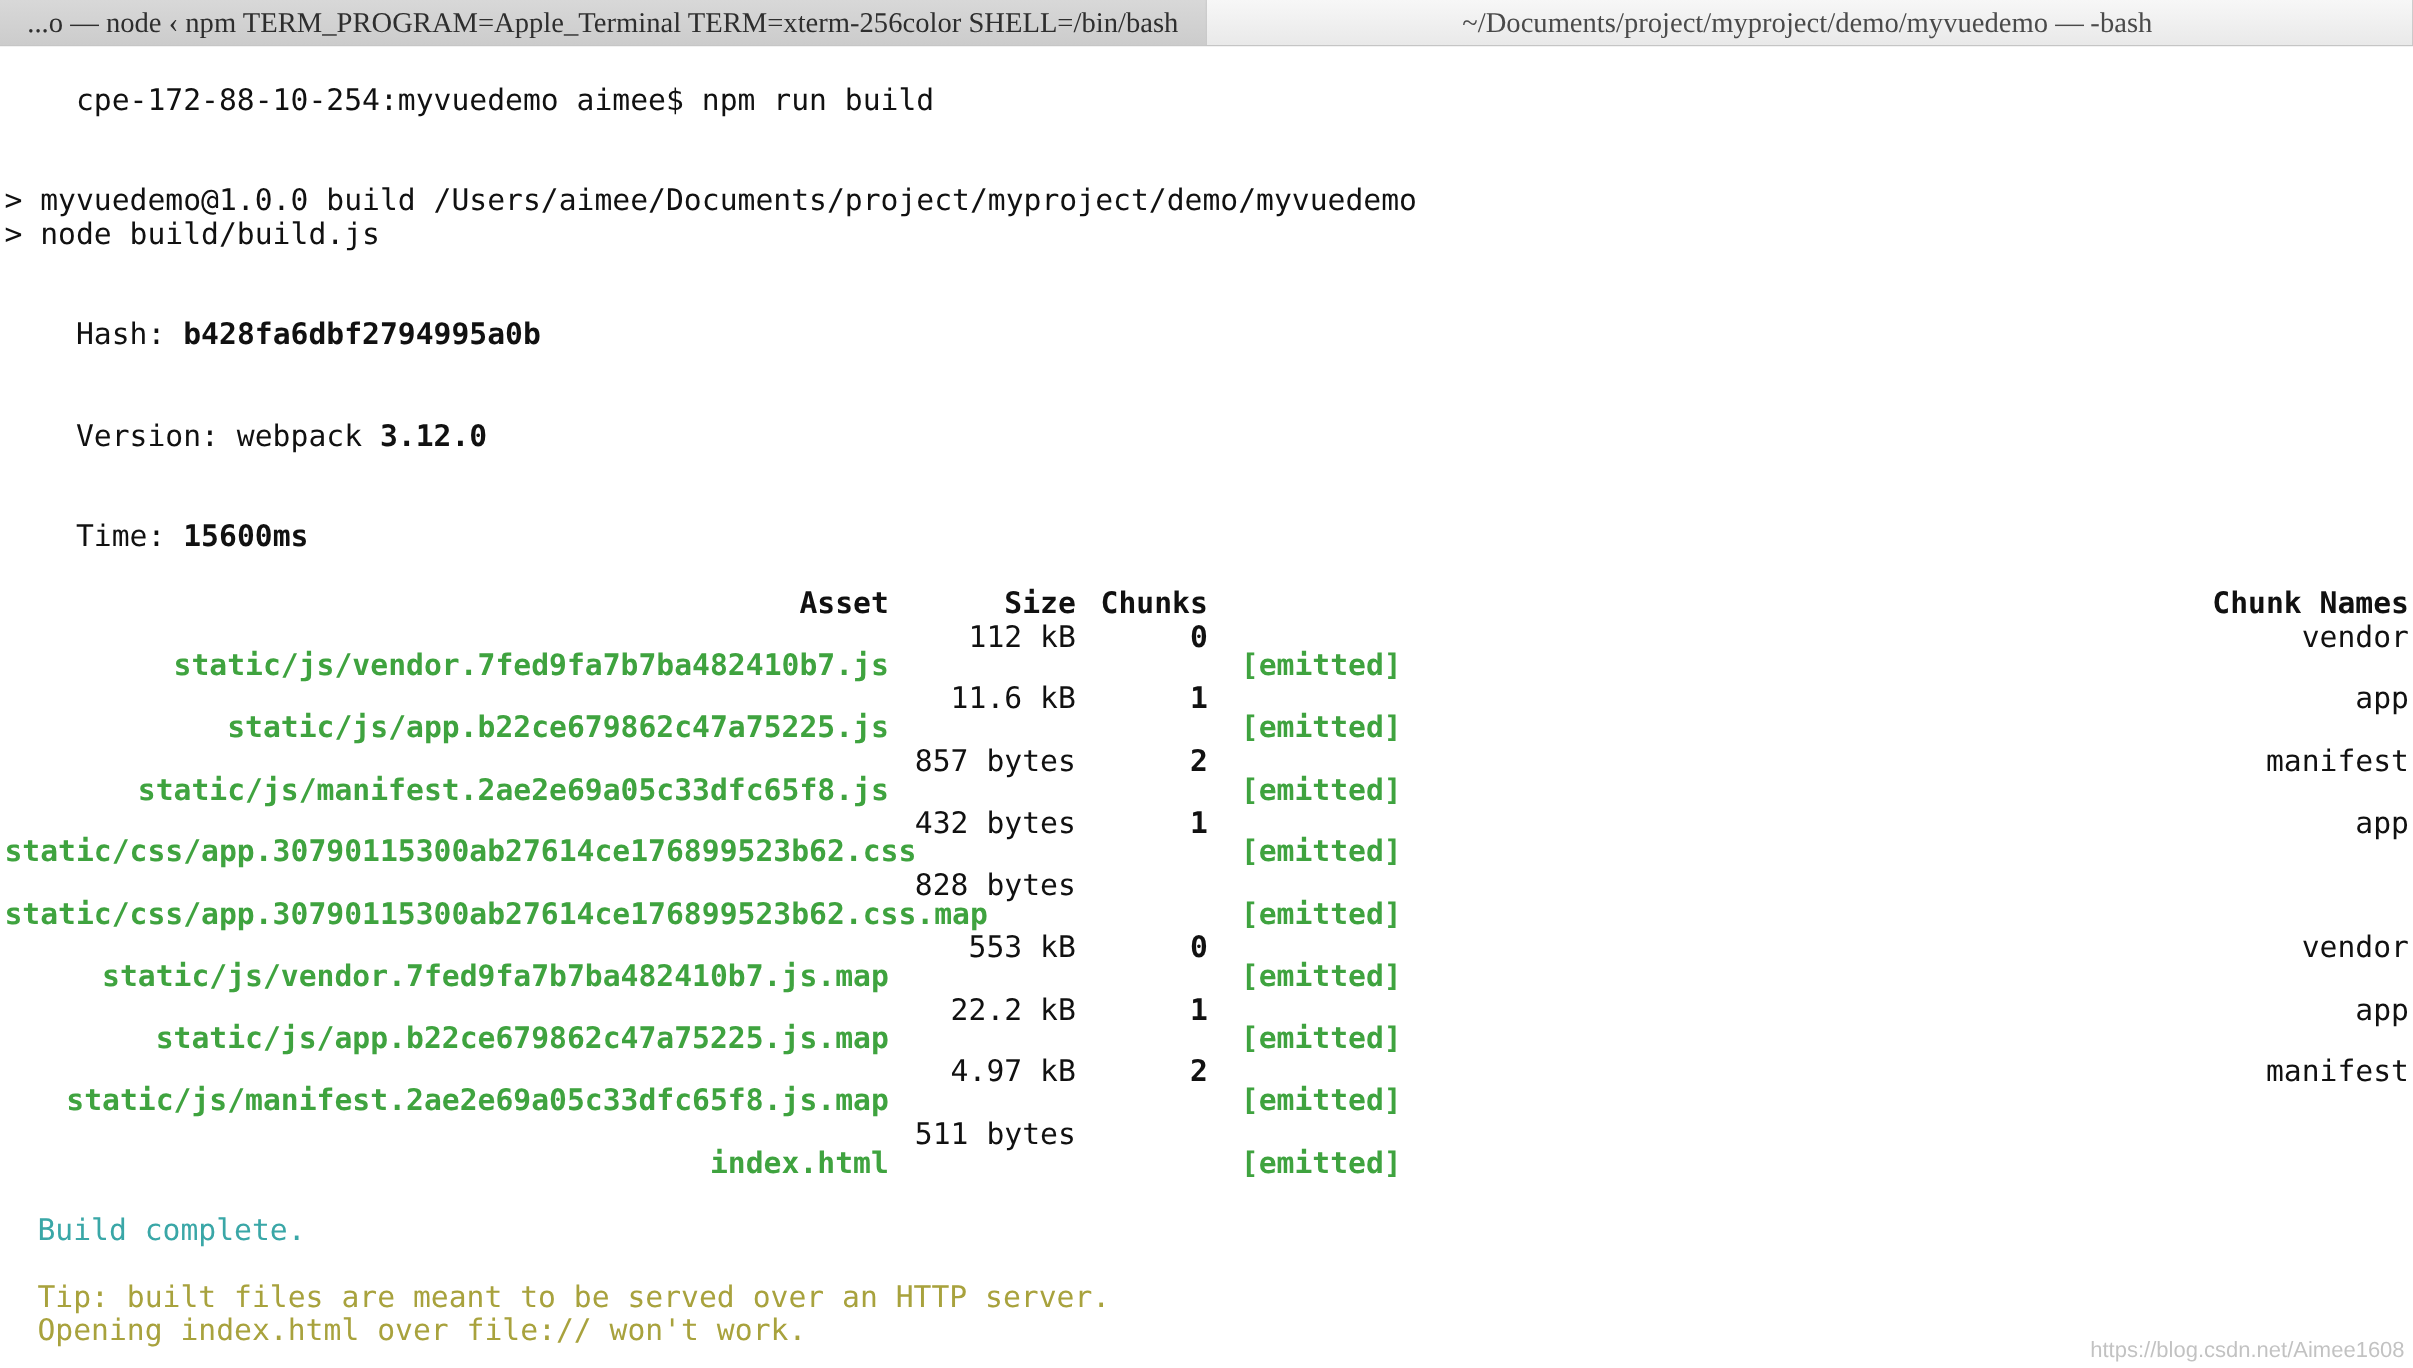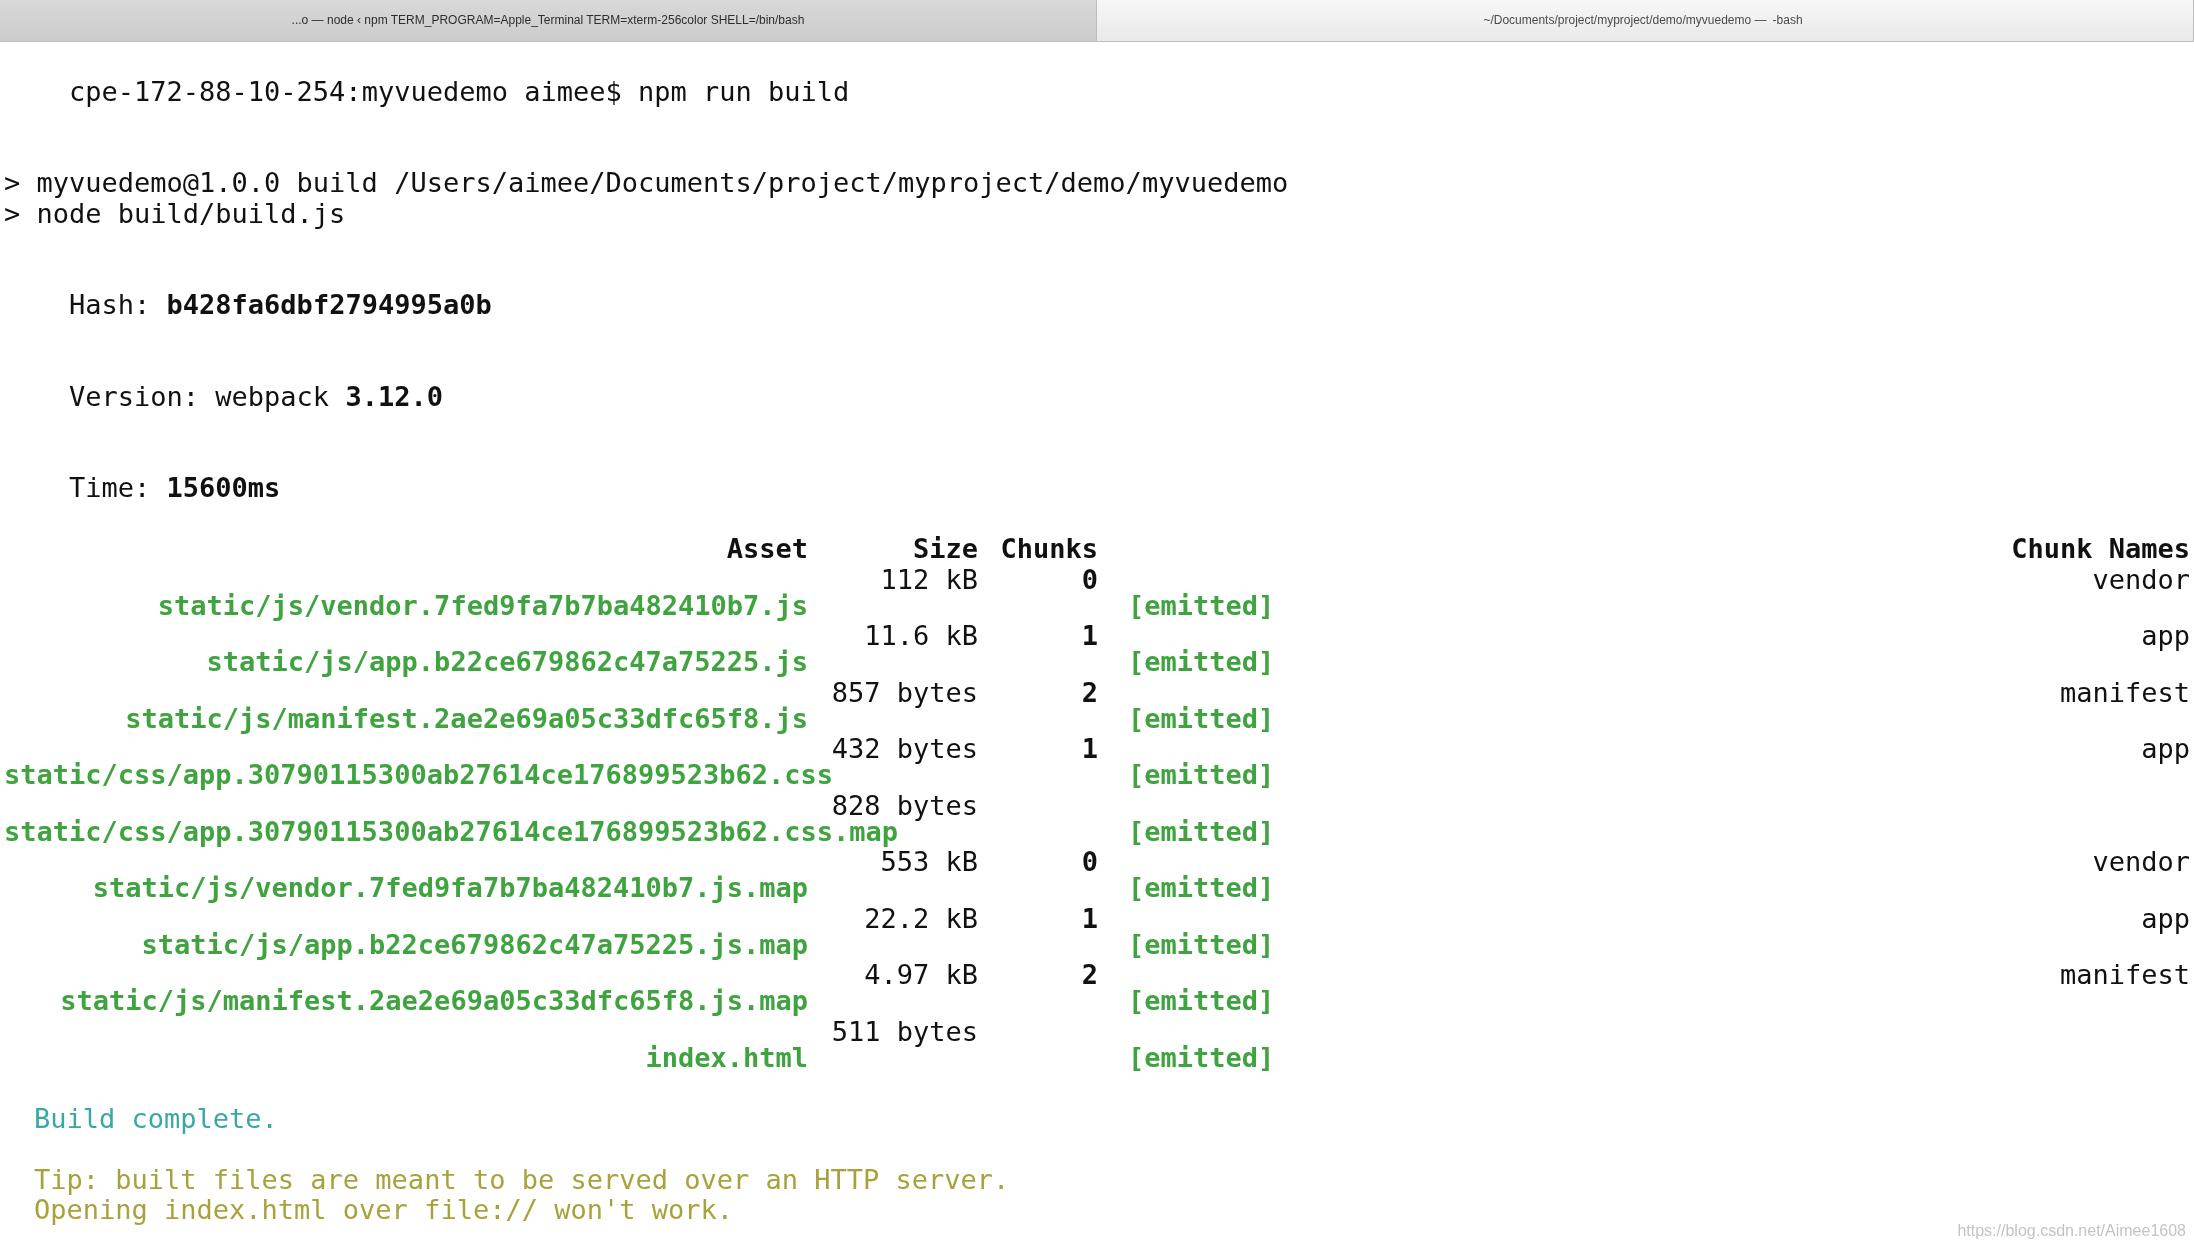--- a/index.html
+++ b/index.html
@@ -10,22 +10,22 @@
     font-family: "SF Mono", "Menlo", "Consolas", monospace;
     font-size: 27px;
     line-height: 1.13;
     overflow: hidden;
   }
   .tabbar {
     display: flex;
     height: 42px;
     background: linear-gradient(#f7f7f7, #e9e9e9);
     border-bottom: 1px solid #bfbfbf;
-    font-family: Liberation Sans, sans-serif;
-    font-size: 12px;
+    font-family: Liberation Serif, serif;
+    font-size: 26px;
     color: #4a4a4a;
   }
   .tab {
     flex: 1;
     display: flex;
     align-items: center;
     justify-content: center;
     border-right: 1px solid #bcbcbc;
     padding: 0 8px;
     white-space: nowrap;
@@ -69,21 +69,21 @@
     background: #7d7d7d;
     vertical-align: -5px;
     margin-left: 4px;
   }
 
   .watermark {
     position: absolute;
     right: 8px;
     bottom: 4px;
     font-family: Arial, sans-serif;
-    font-size: 16px;
+    font-size: 20px;
     color: rgba(120,120,120,0.45);
   }
 </style>
 </head>
 <body>
 
 <div class="tabbar">
   <div class="tab active">
     <span>...o — node ‹ npm TERM_PROGRAM=Apple_Terminal TERM=xterm-256color SHELL=/bin/bash</span>
   </div>

